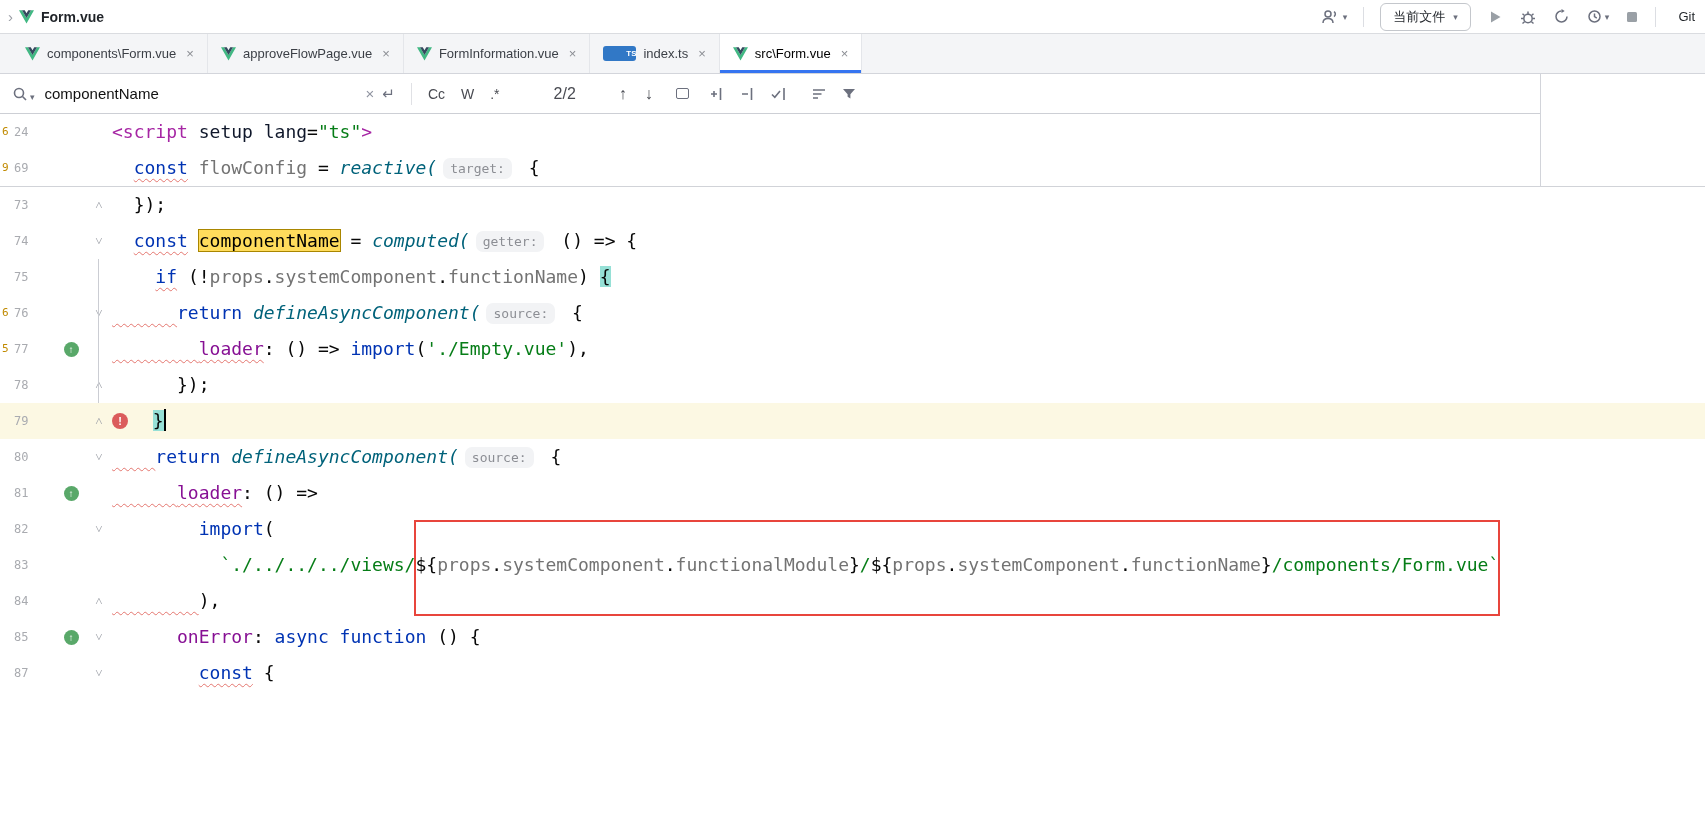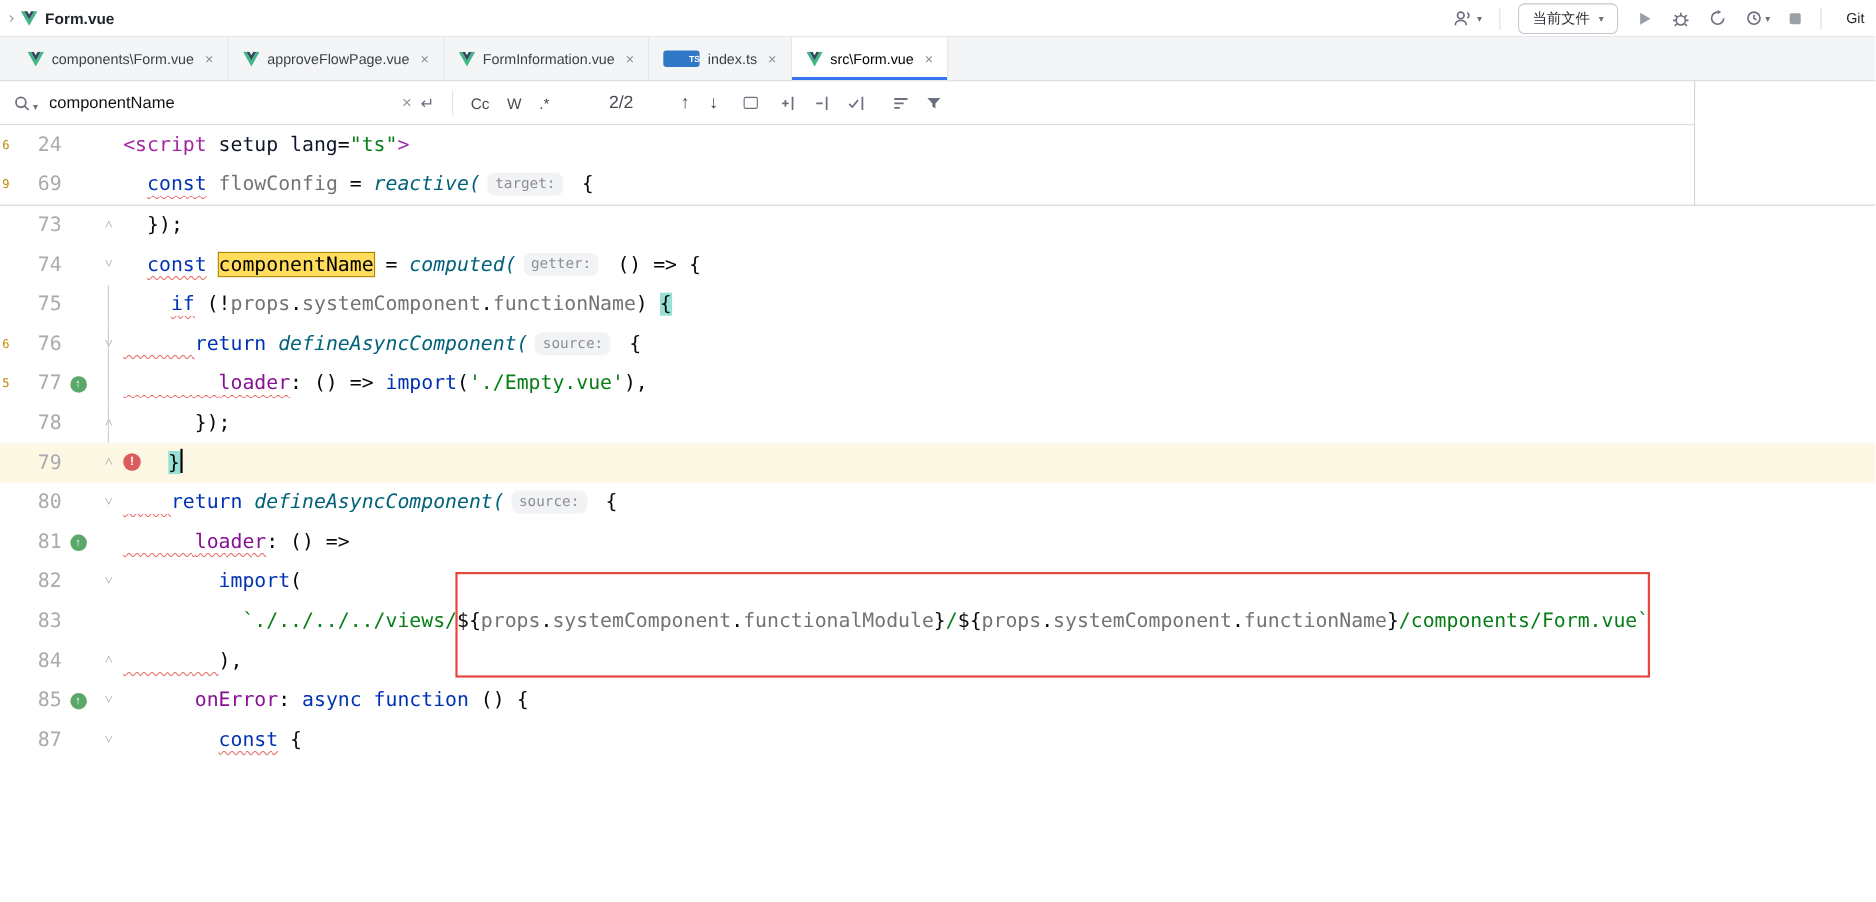--- a/index.html
+++ b/index.html
@@ -53,21 +53,21 @@
     background:#D2D4DA; z-index:4; }
 
   
   .editor { position:relative; background:#fff; }
   #sticky { border-bottom:1px solid #D1D3D8; background:#fff; }
   .ed-row { display:flex; height:36px; line-height:36px; white-space:pre;
     font-family:"DejaVu Sans Mono", monospace; font-size:18px; }
   .ed-row.cur { background: var(--current-line,#FCF8E3); }
   .c-edge { width:14px; font-size:11px; color:#C08A00; padding-left:2px;
     font-family:"DejaVu Sans Mono",monospace; }
-  .c-num { width:42px; text-align:right; color:#A9ABB0; font-size:18px; }
+  .c-num { width:42px; text-align:left; color:#A9ABB0; font-size:12px; }
   .c-ico { width:30px; display:flex; align-items:center; justify-content:center; }
   .c-fold { width:26px; color:#9DA0A8; font-size:13px; text-align:center; position:relative; }
   .c-fold.vl::before { content:''; position:absolute; left:12px; top:0; bottom:0;
     width:1px; background:#CBCDD3; }
   .c-code { flex:1; color:#080808; }
 
   .tk-p { color:#080808; }
   .tk-k { color:#0033B3; }
   .tk-kU { color:#0033B3; text-decoration:underline wavy #E4766F 1px; text-underline-offset:4px; }
   .tk-v { color:#737373; }

